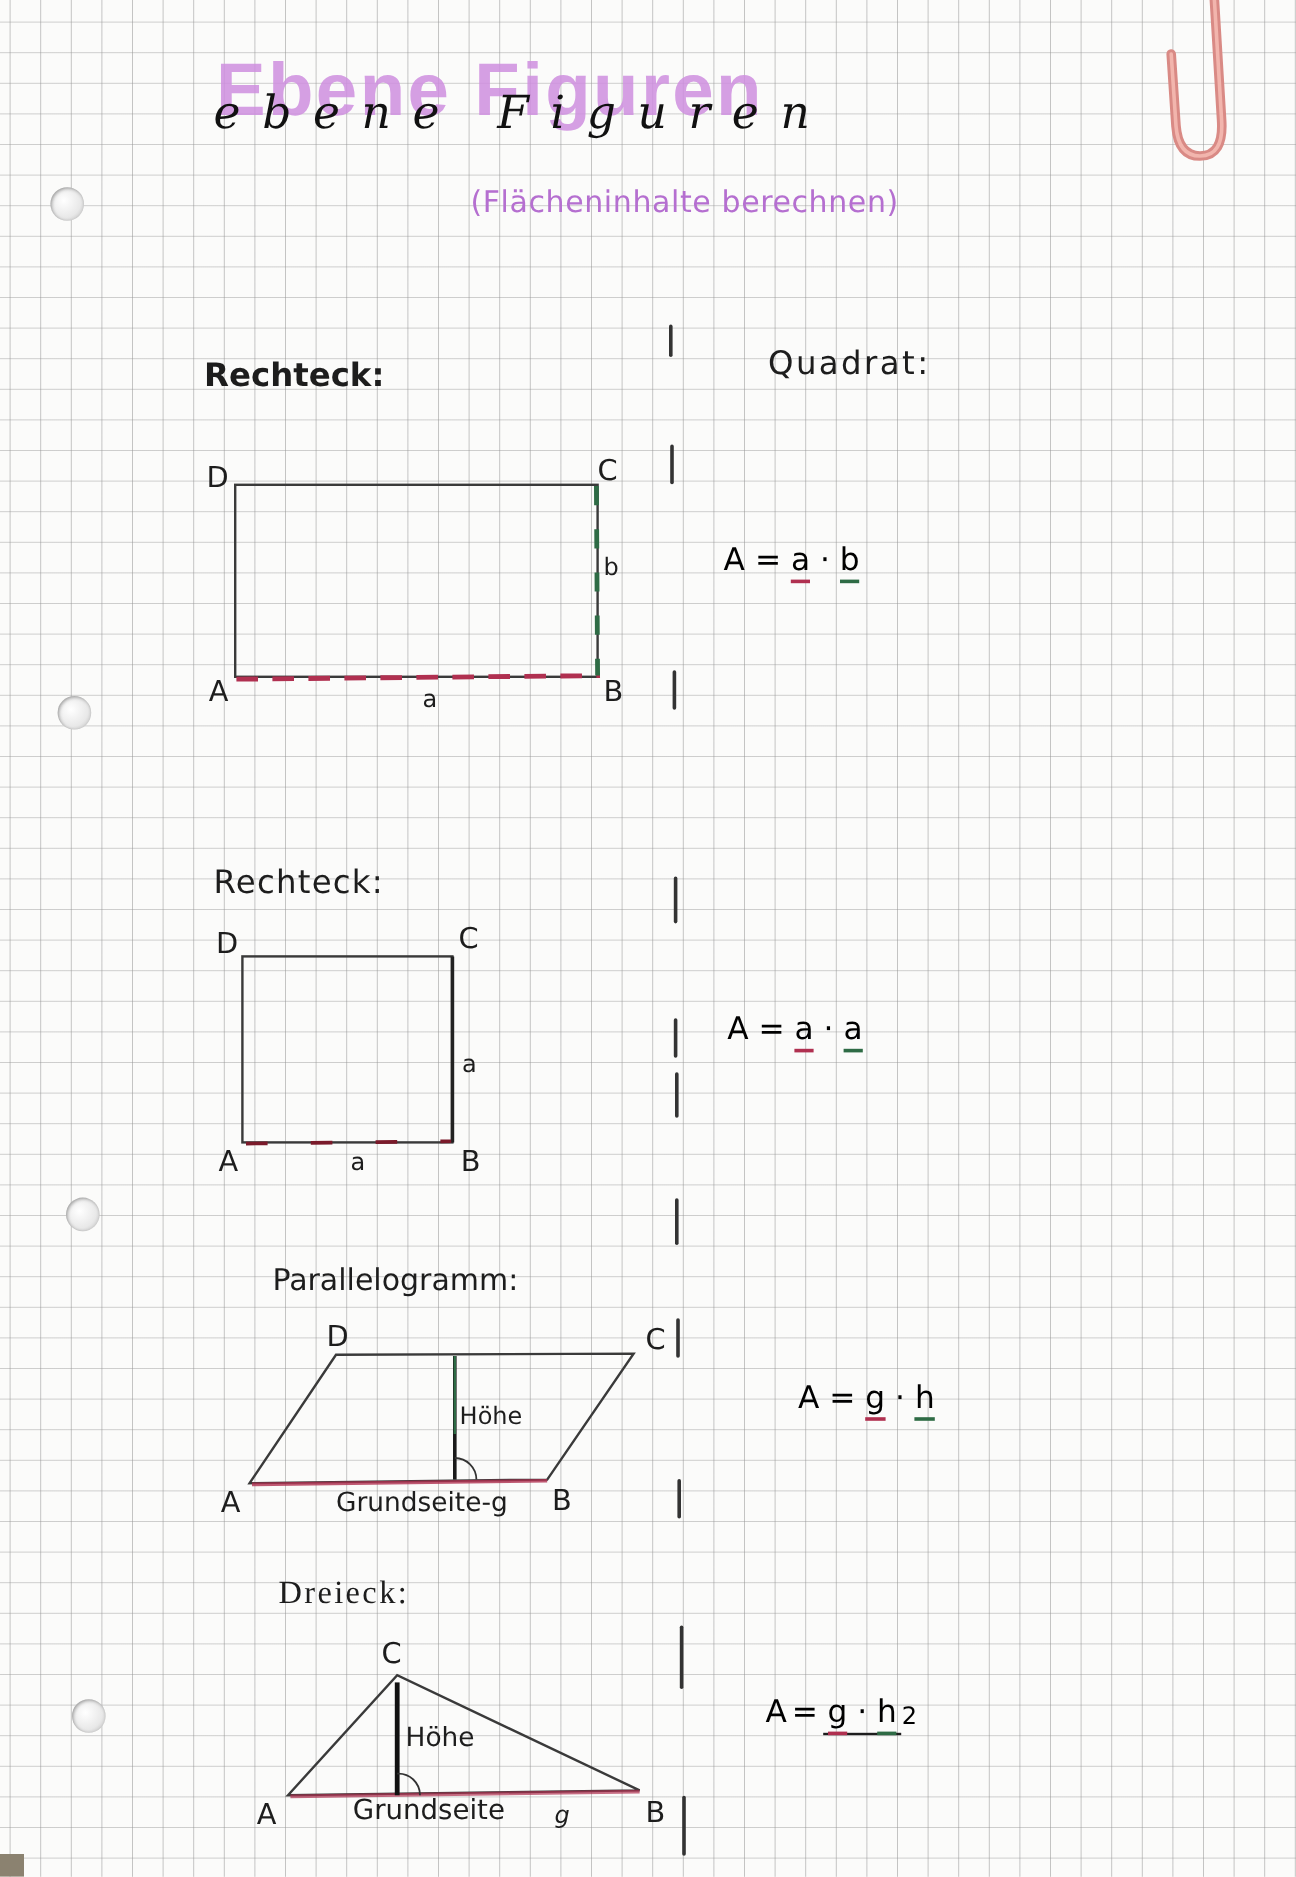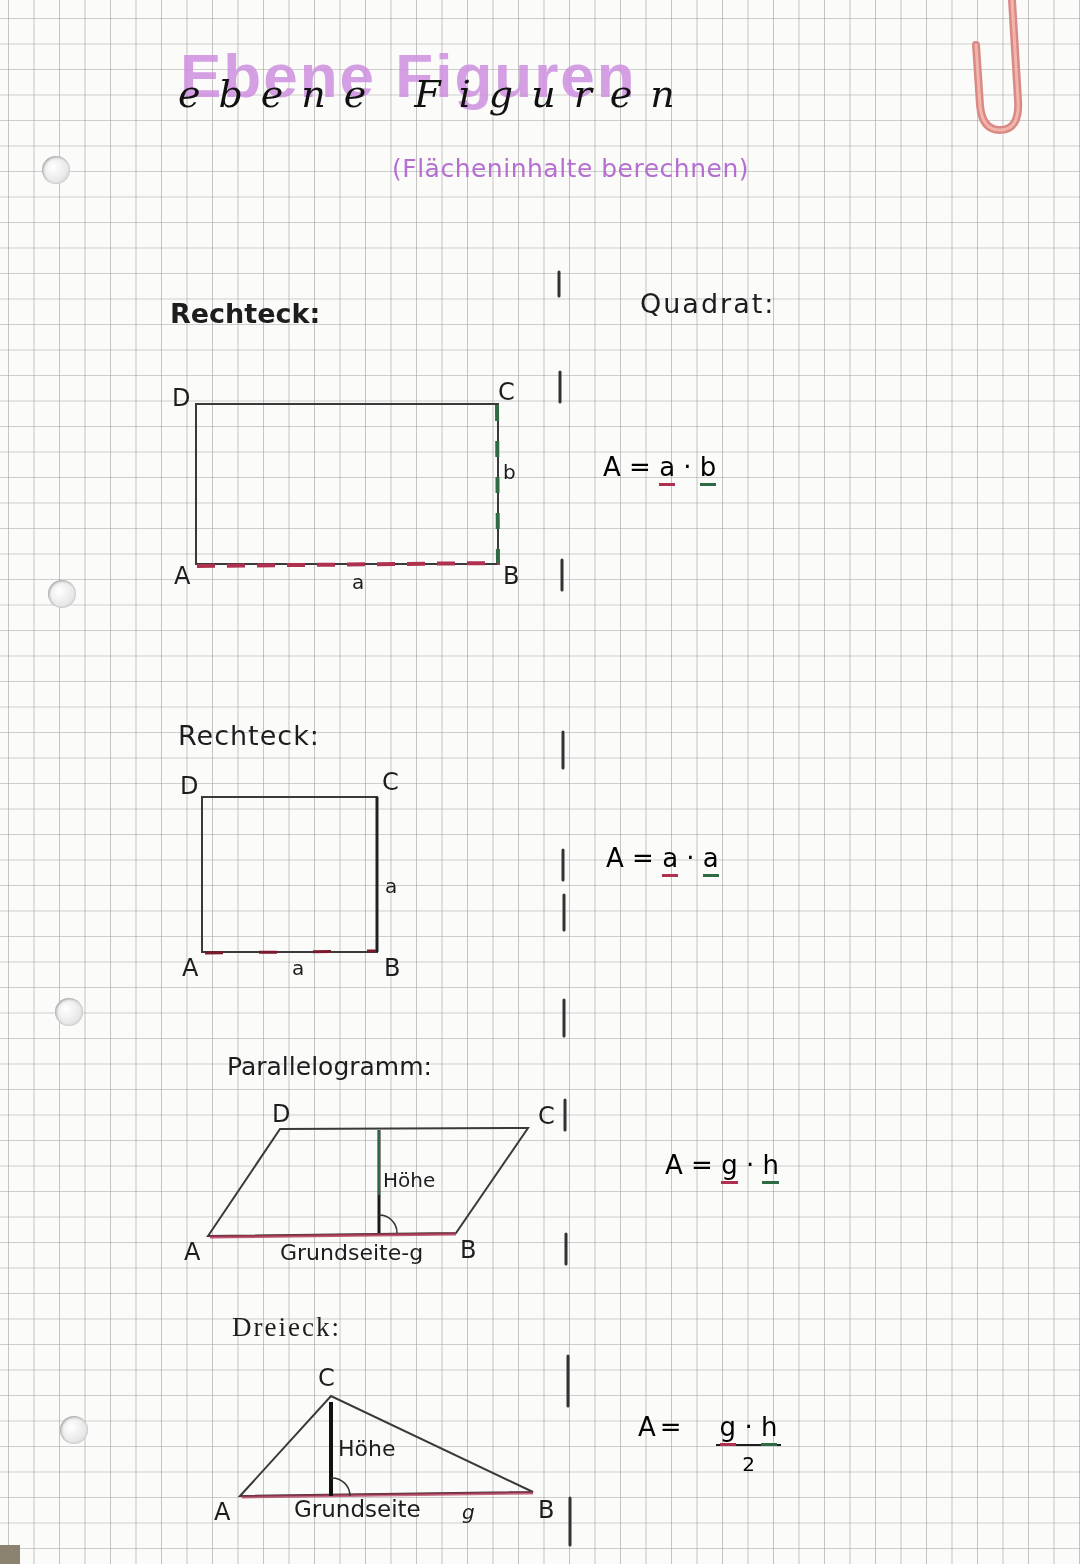--- a/index.html
+++ b/index.html
@@ -155,21 +155,21 @@
 <div class="abs label" style="left:214px;top:1498px;">A</div>
 <div class="abs label" style="left:538px;top:1496px;">B</div>
 <div class="abs small" style="left:338px;top:1436px;font-size:22px;">Höhe</div>
 <div class="abs small" style="left:294px;top:1496px;font-size:23px;">Grundseite</div>
 <div class="abs small" style="left:462px;top:1500px;font-style:italic;">g</div>
 
 <div class="abs formula" style="left:638px;top:1412px;">
   <div style="display:flex;align-items:flex-start;">
     <span>A</span>
     <span style="margin:0 4px;">=</span>
-    <span style="display:inline-flex;flex-direction:column;align-items:center;margin-left:30px;">
+    <span style="display:inline-flex;flex-direction:row;align-items:flex-start;">
       <span style="border-bottom:2px solid #1d1d1d;padding:0 4px 2px;">
         <span class="u-red">g</span>
         <span>·</span>
         <span class="u-green">h</span>
       </span>
       <span style="font-size:20px;margin-top:6px;">2</span>
     </span>
   </div>
 </div>
 

